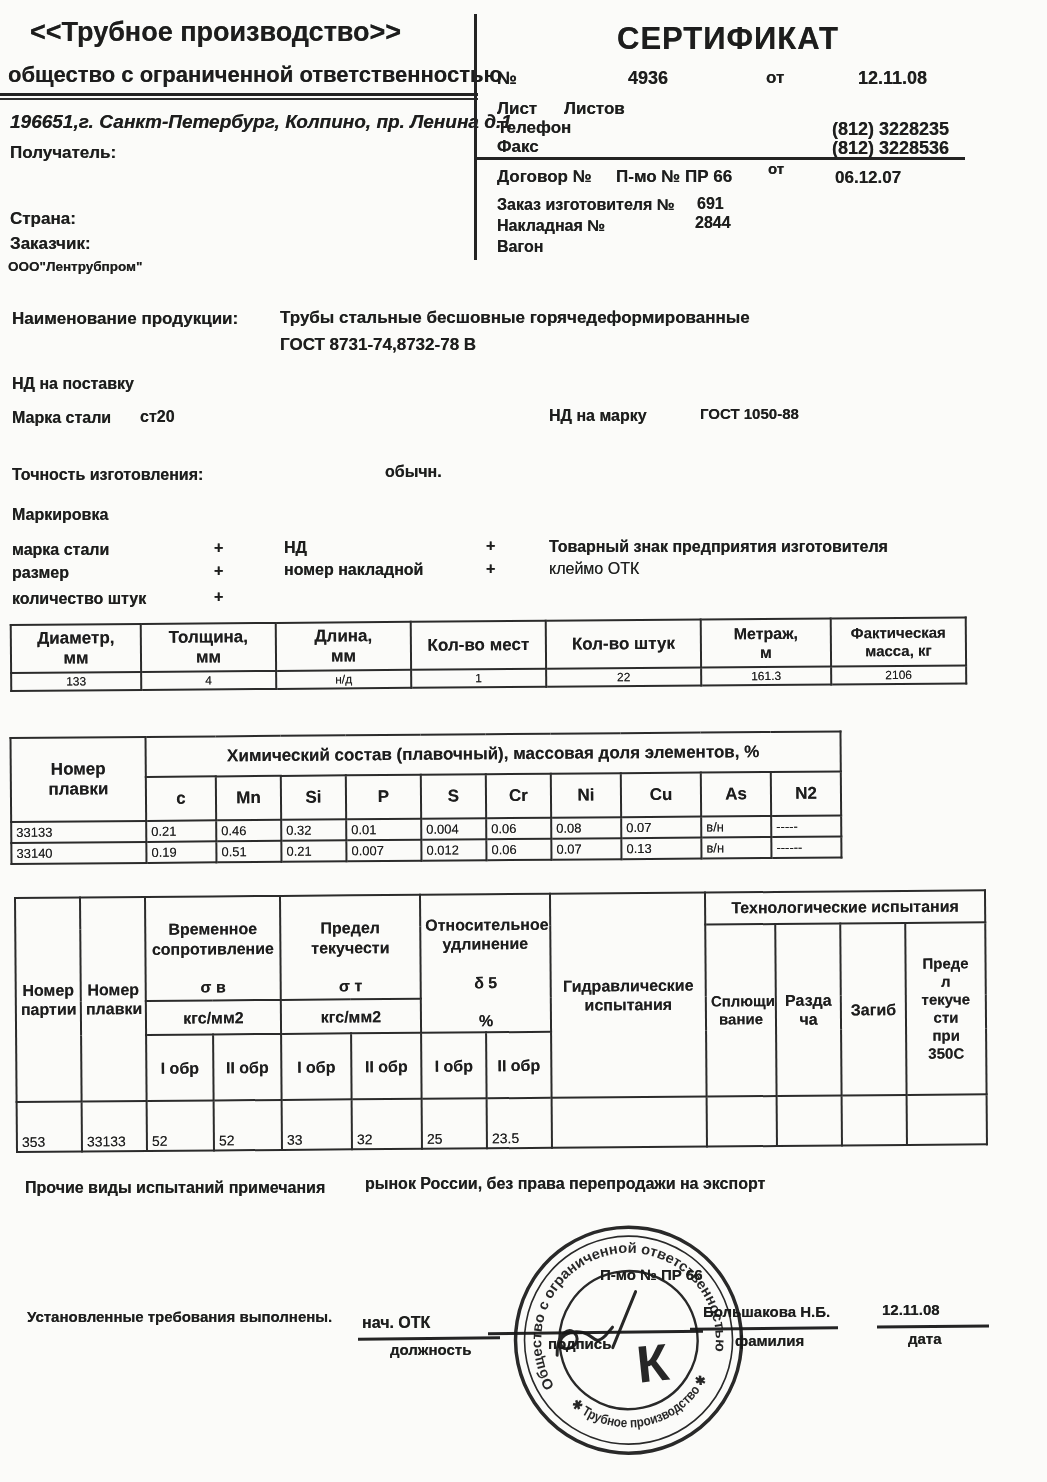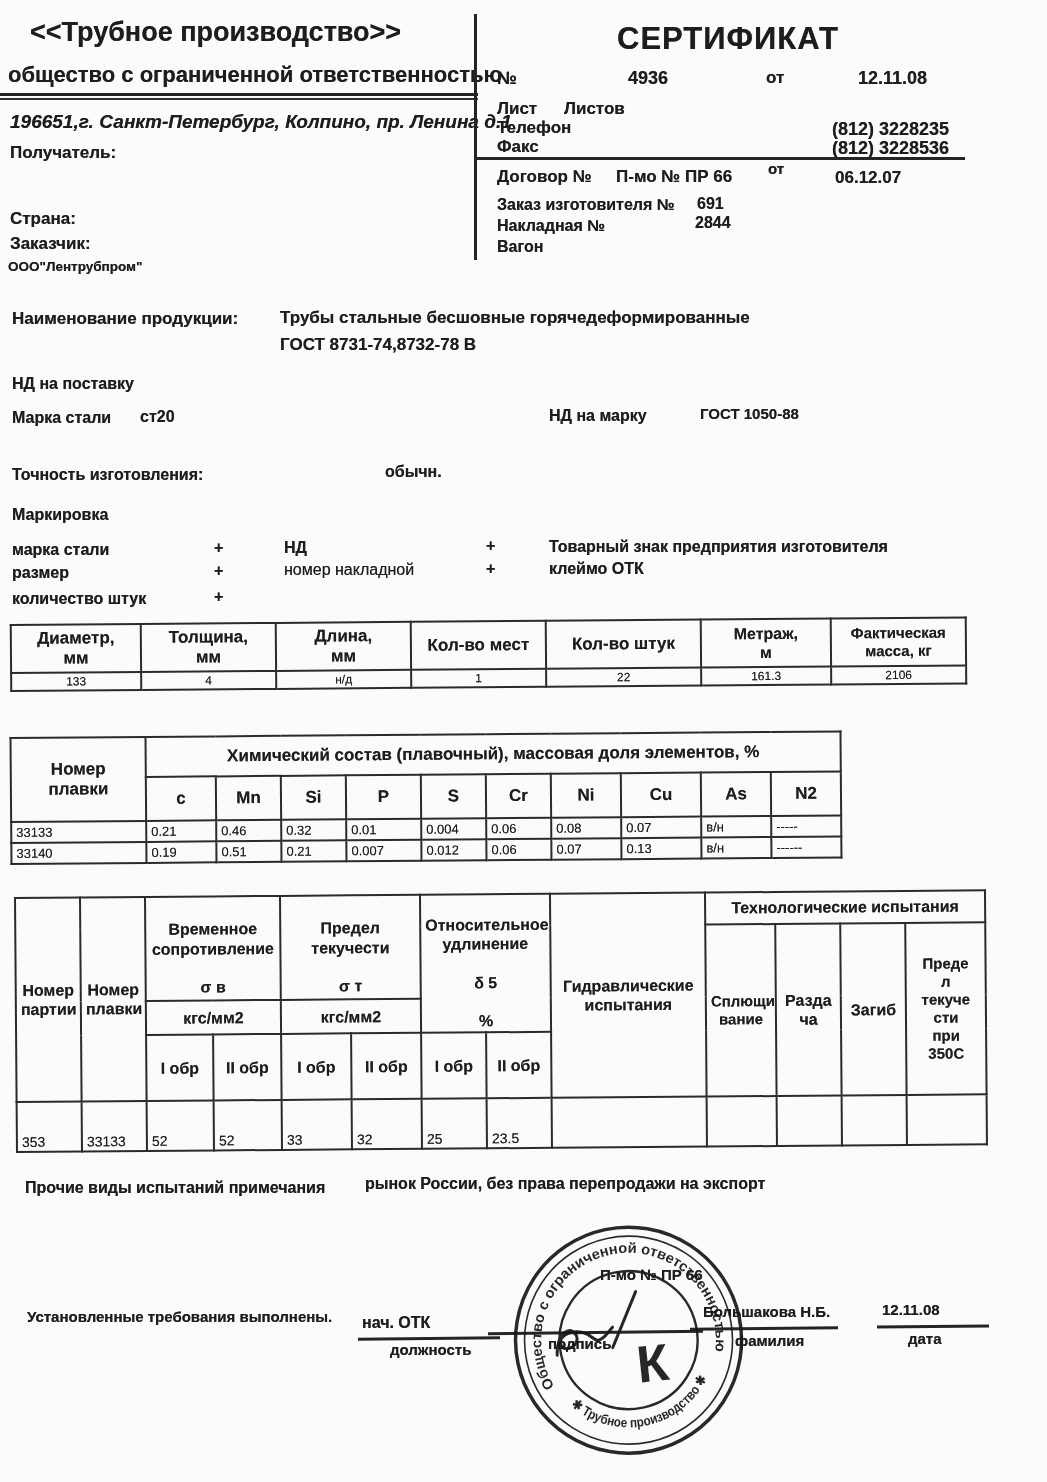--- a/index.html
+++ b/index.html
@@ -85,23 +85,23 @@
   <div>
     <div class="t" style="left:12px;top:540px;font-size:16px;font-weight:600;">марка стали</div>
     <div class="t" style="left:214px;top:538px;font-size:16px;font-weight:600;">+</div>
     <div class="t" style="left:284px;top:538px;font-size:16px;font-weight:600;">НД</div>
     <div class="t" style="left:486px;top:536px;font-size:16px;font-weight:600;">+</div>
     <div class="t" style="left:549px;top:537px;font-size:16px;font-weight:600;">Товарный знак предприятия изготовителя</div>
   </div>
   <div>
     <div class="t" style="left:12px;top:563px;font-size:16px;font-weight:600;">размер</div>
     <div class="t" style="left:214px;top:561px;font-size:16px;font-weight:600;">+</div>
-    <div class="t" style="left:284px;top:560px;font-size:16px;font-weight:400;">номер накладной</div>
+    <div class="t" style="left:284px;top:560px;font-size:16px;font-weight:700;">номер накладной</div>
     <div class="t" style="left:486px;top:559px;font-size:16px;font-weight:600;">+</div>
-    <div class="t" style="left:549px;top:559px;font-size:16px;font-weight:700;">клеймо ОТК</div>
+    <div class="t" style="left:549px;top:559px;font-size:16px;font-weight:400;">клеймо ОТК</div>
   </div>
   <div>
     <div class="t" style="left:12px;top:589px;font-size:16px;font-weight:600;">количество штук</div>
     <div class="t" style="left:214px;top:587px;font-size:16px;font-weight:600;">+</div>
   </div>
 
   <table class="doc" style="left:10px;top:624px;width:955px;">
     <colgroup>
       <col style="width:130px">
         <col style="width:135px">

